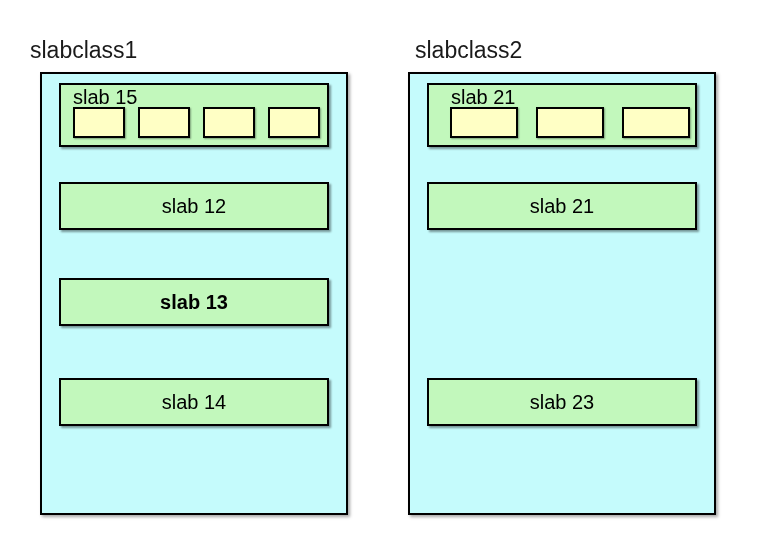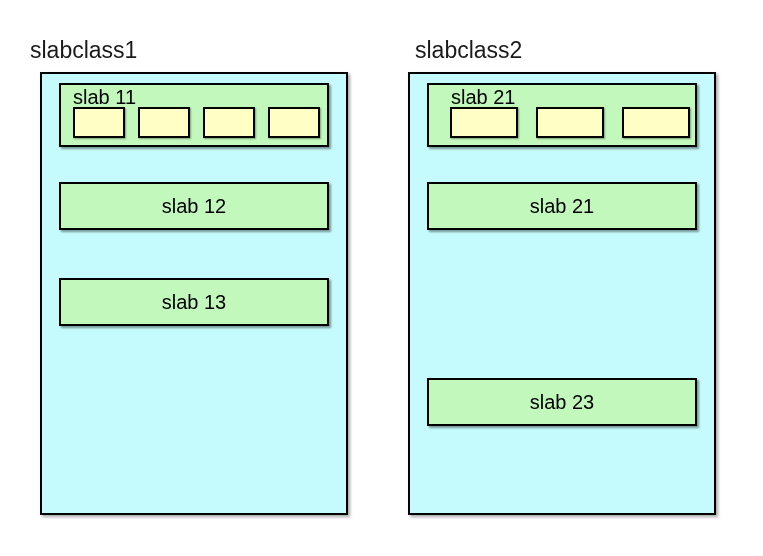--- a/index.html
+++ b/index.html
@@ -81,41 +81,42 @@
     height:48px;
     background:var(--slab-fill);
     border:2px solid var(--border);
     box-shadow:1.5px 1.5px 2px rgba(0,0,0,0.4);
     display:flex;
     align-items:center;
     justify-content:center;
     font-size:20px;
   }
   .slab-pos-1{top:108px;}
-  .slab-pos-2{top:204px;}
+  .slab-pos-2{top:204px;font-weight:bold;}
   .slab-pos-3{top:304px;}
 </style>
 </head>
 <body>
 
 <div class="class-title title-1">slabclass1</div>
 <div class="class-title title-2">slabclass2</div>
 
 <div class="class-box box-1 c1">
   <div class="header-slab">
-    <div class="slab-label">slab 11</div>
+    <div class="slab-label">slab 15</div>
     <div class="chunk-row">
         <div class="chunk"></div>
         <div class="chunk"></div>
         <div class="chunk"></div>
         <div class="chunk"></div>
       </div>
   </div>
   <div class="slab slab-pos-1">slab 12</div>
   <div class="slab slab-pos-2">slab 13</div>
+  <div class="slab slab-pos-3">slab 14</div>
 </div>
 
 <div class="class-box box-2 c2">
   <div class="header-slab">
     <div class="slab-label">slab 21</div>
     <div class="chunk-row">
         <div class="chunk"></div>
         <div class="chunk"></div>
         <div class="chunk"></div>
       </div>

